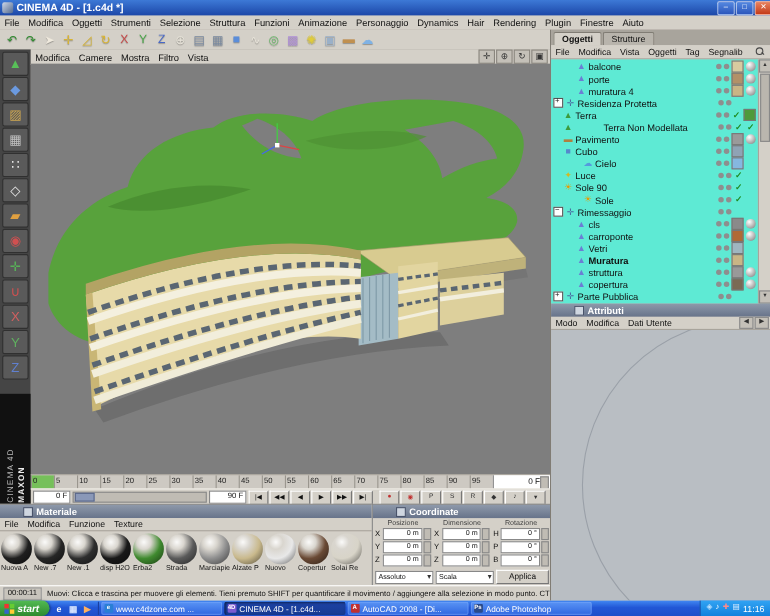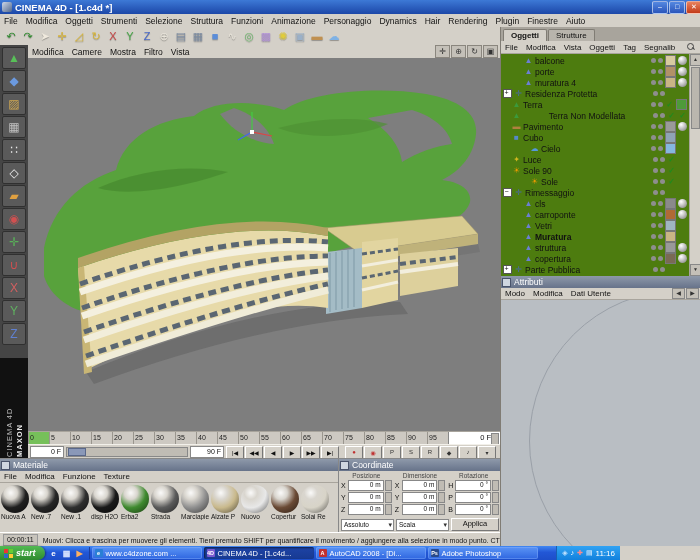--- a/index.html
+++ b/index.html
@@ -37,21 +37,21 @@
   .ticks .tick:nth-of-type(1){background:#76c05a}
   .framebox{width:42px;background:#fff;border-left:1px solid #888;font-size:7.5px;text-align:right;line-height:12px;padding-right:9px;position:relative}
   .framebox i{position:absolute;right:1px;top:1px;width:6px;height:10px;background:#c0bcb4;border:1px solid #888}
   #timeline2{position:absolute;left:28px;top:444px;width:472px;height:14px;background:#d4d0c8;border-top:1px solid #f2f0ea;display:flex;align-items:center;gap:2px;padding:0 2px}
   .tfield{width:30px;height:10px;background:#fff;border:1px solid #888;font-size:7px;text-align:right;padding-right:2px;line-height:9px}
   .tslider{flex:1;max-width:120px;height:8px;background:#c0bcb4;border:1px solid #888;position:relative}
   .tslider .handle{position:absolute;left:1px;top:0;width:16px;height:6px;background:#8a98b8;border:1px solid #5a688a}
   .tbtn{min-width:14px;height:11px;background:#d4d0c8;border:1px solid;border-color:#fff #777 #777 #fff;font-size:6px;display:flex;align-items:center;justify-content:center;padding:0 1px}
 
   
-  .panelheader{height:12px;background:linear-gradient(#8e99aa,#67738a);color:#fff;font-size:8.5px;font-weight:normal;display:flex;align-items:center;gap:3px;padding:0 1px}
+  .panelheader{height:12px;background:linear-gradient(#8e99aa,#67738a);color:#fff;font-size:8.5px;font-weight:bold;display:flex;align-items:center;gap:3px;padding:0 21px}
   .phicon{width:7px;height:7px;background:#cfd6e0;border:1px solid #49536a}
   .panelmenu{height:11px;background:#d4d0c8;border-bottom:1px solid #a8a49c;display:flex;align-items:center;font-size:8px}
   .panelmenu .mi{padding:0 4px}
 
   
   #materials{position:absolute;left:0;top:458px;width:338px;height:74px;background:#d4d0c8;border-top:1px solid #888}
   .matlist{display:flex;gap:1px;padding:2px 1px}
   .mat{width:29px}
   .matball{width:28px;height:28px;border-radius:50%;background:radial-gradient(circle at 35% 28%, rgba(255,255,255,.9) 0%, rgba(255,255,255,.12) 24%, var(--c,#666) 55%, #000 130%)}
   .matname{font-size:6.5px;width:29px;white-space:nowrap;overflow:hidden;color:#111}
@@ -76,21 +76,21 @@
   
   #rightpanel{position:absolute;left:500px;top:27px;width:200px;height:519px;background:#c6c2ba;border-left:1px solid #807c74;display:flex;flex-direction:column}
   #rtabs{height:13px;background:#a8a49c;display:flex;align-items:flex-end;gap:1px;padding:1px 2px 0;font-size:8px}
   .rtab{padding:0 7px;line-height:11px;background:#b8b4ac;border:1px solid #807c74;border-bottom:none;border-radius:2px 2px 0 0}
   .i-active-tab{background:#d4d0c8;font-weight:bold}
   #rmenu{height:12px}
   #rmenu .mag{margin-left:auto}
   .mag{width:8px;height:8px;position:relative;margin-right:6px}
   .mag::before{content:"";position:absolute;left:0;top:0;width:5px;height:5px;border:1px solid #444;border-radius:50%}
   .mag::after{content:"";position:absolute;left:5px;top:5px;width:3px;height:1px;background:#444;transform:rotate(45deg)}
-  #treewrap{height:222px;background:#4d7c0f;display:flex}
+  #treewrap{height:222px;background:#5eead4;display:flex}
   #tree{flex:1;overflow:hidden;padding-top:1px}
   .trow{height:11px;display:flex;align-items:center;gap:2px;font-size:8.5px;padding-right:2px}
   .exp{width:7px;height:7px;flex:0 0 7px;position:relative}
   .i-plus,.i-minus{border:1px solid #555;background:#fff}
   .i-plus::before,.i-minus::before{position:absolute;left:0;top:-1px;width:5px;text-align:center;font-size:7px;line-height:7px;color:#111}
   .i-plus::before{content:"+"}
   .i-minus::before{content:"−"}
   .ticon{width:9px;flex:0 0 9px;text-align:center;font-size:8px;line-height:10px}
   .i-mesh::before{content:"▲";color:#6b7fd4}
   .i-group::before{content:"✛";color:#4a6aa0}
@@ -108,21 +108,21 @@
   .i-phong{background:radial-gradient(circle at 35% 30%,#fff,#777);border-radius:50%}
   #treescroll{width:11px;background:#d4d0c8;border-left:1px solid #a8a49c;display:flex;flex-direction:column;align-items:stretch}
   .sarr{height:10px;background:#c4c0b8;border:1px solid #888;font-size:5px;text-align:center;line-height:9px;color:#333}
   .sthumb{flex:0 0 60px;margin:1px;background:#bab6ae;border:1px solid #888}
   #attrbody{flex:1;background:#b9bec3;position:relative;overflow:hidden}
   .arc{position:absolute;right:-130px;top:-10px;width:300px;height:300px;border:1px solid #9aa0a8;border-radius:50%}
   .attrarrows{margin-left:auto;display:flex;gap:1px;padding-right:2px}
   .aarr{width:11px;height:9px;background:#c4c0b8;border:1px solid #888;font-size:6px;text-align:center;line-height:8px;color:#333}
 
   
-  #taskbar{position:absolute;left:0;top:546px;width:620px;height:14px;background:linear-gradient(180deg,#4187f2,#2257d6 45%,#1d4ec9);display:flex;align-items:center;z-index:9}
+  #taskbar{position:absolute;left:0;top:546px;width:700px;height:14px;background:linear-gradient(180deg,#4187f2,#2257d6 45%,#1d4ec9);display:flex;align-items:center;z-index:9}
   #startbtn{height:14px;padding:0 9px 0 4px;border-radius:0 7px 7px 0;background:linear-gradient(180deg,#52ba52,#2e8a2e);color:#fff;font-size:9px;font-weight:bold;font-style:italic;display:flex;align-items:center;gap:3px;box-shadow:1px 0 2px rgba(0,0,0,.4)}
   .flag{width:9px;height:9px;display:grid;grid-template-columns:4px 4px;grid-template-rows:4px 4px;gap:1px}
   .flag i:nth-child(1){background:#e33}.flag i:nth-child(2){background:#6c3}
   .flag i:nth-child(3){background:#36c}.flag i:nth-child(4){background:#fc3}
   #quicklaunch{display:flex;gap:1px;padding:0 3px;border-right:1px solid #1a3fa0}
   .qli{width:12px;height:12px;display:flex;align-items:center;justify-content:center;font-size:8px;font-weight:bold}
   #tasks{flex:1;display:flex;gap:2px;padding:0 2px;overflow:hidden}
   .task{width:104px;flex:0 0 104px;height:12px;border-radius:2px;background:linear-gradient(180deg,#5a94f5,#2f66e0);box-shadow:inset 0 0 0 1px rgba(140,180,255,.4);color:#fff;font-size:7.5px;display:flex;align-items:center;gap:3px;padding:0 3px;white-space:nowrap;overflow:hidden}
   .i-active{background:linear-gradient(180deg,#1d43a6,#173a92);box-shadow:inset 1px 1px 2px rgba(0,0,0,.55)}
   .taskicon{width:8px;height:8px;flex:0 0 8px;border-radius:1px;font-size:5.5px;font-weight:bold;display:flex;align-items:center;justify-content:center}

